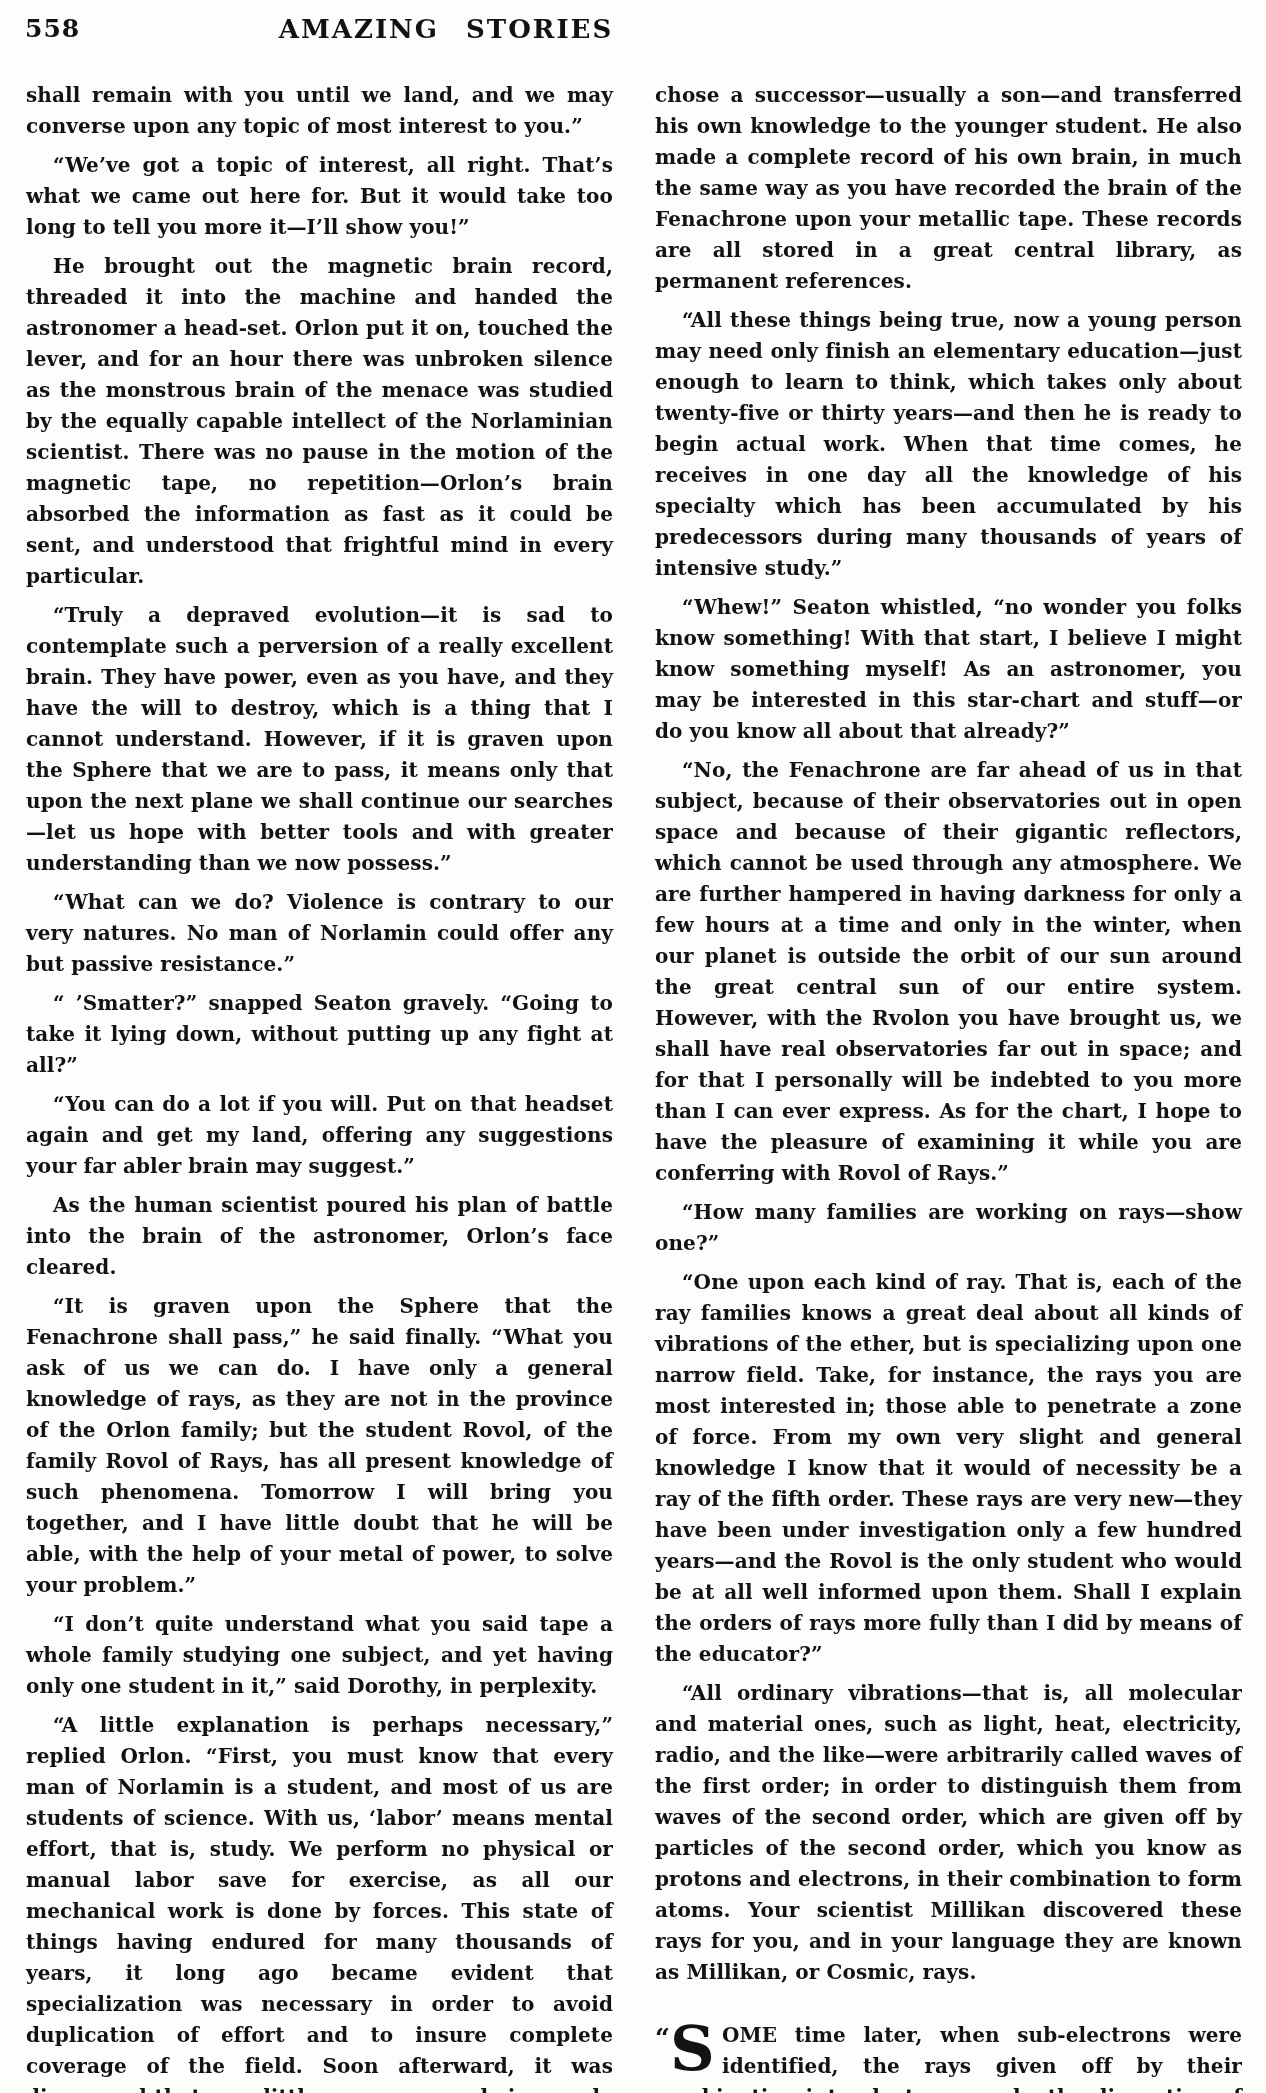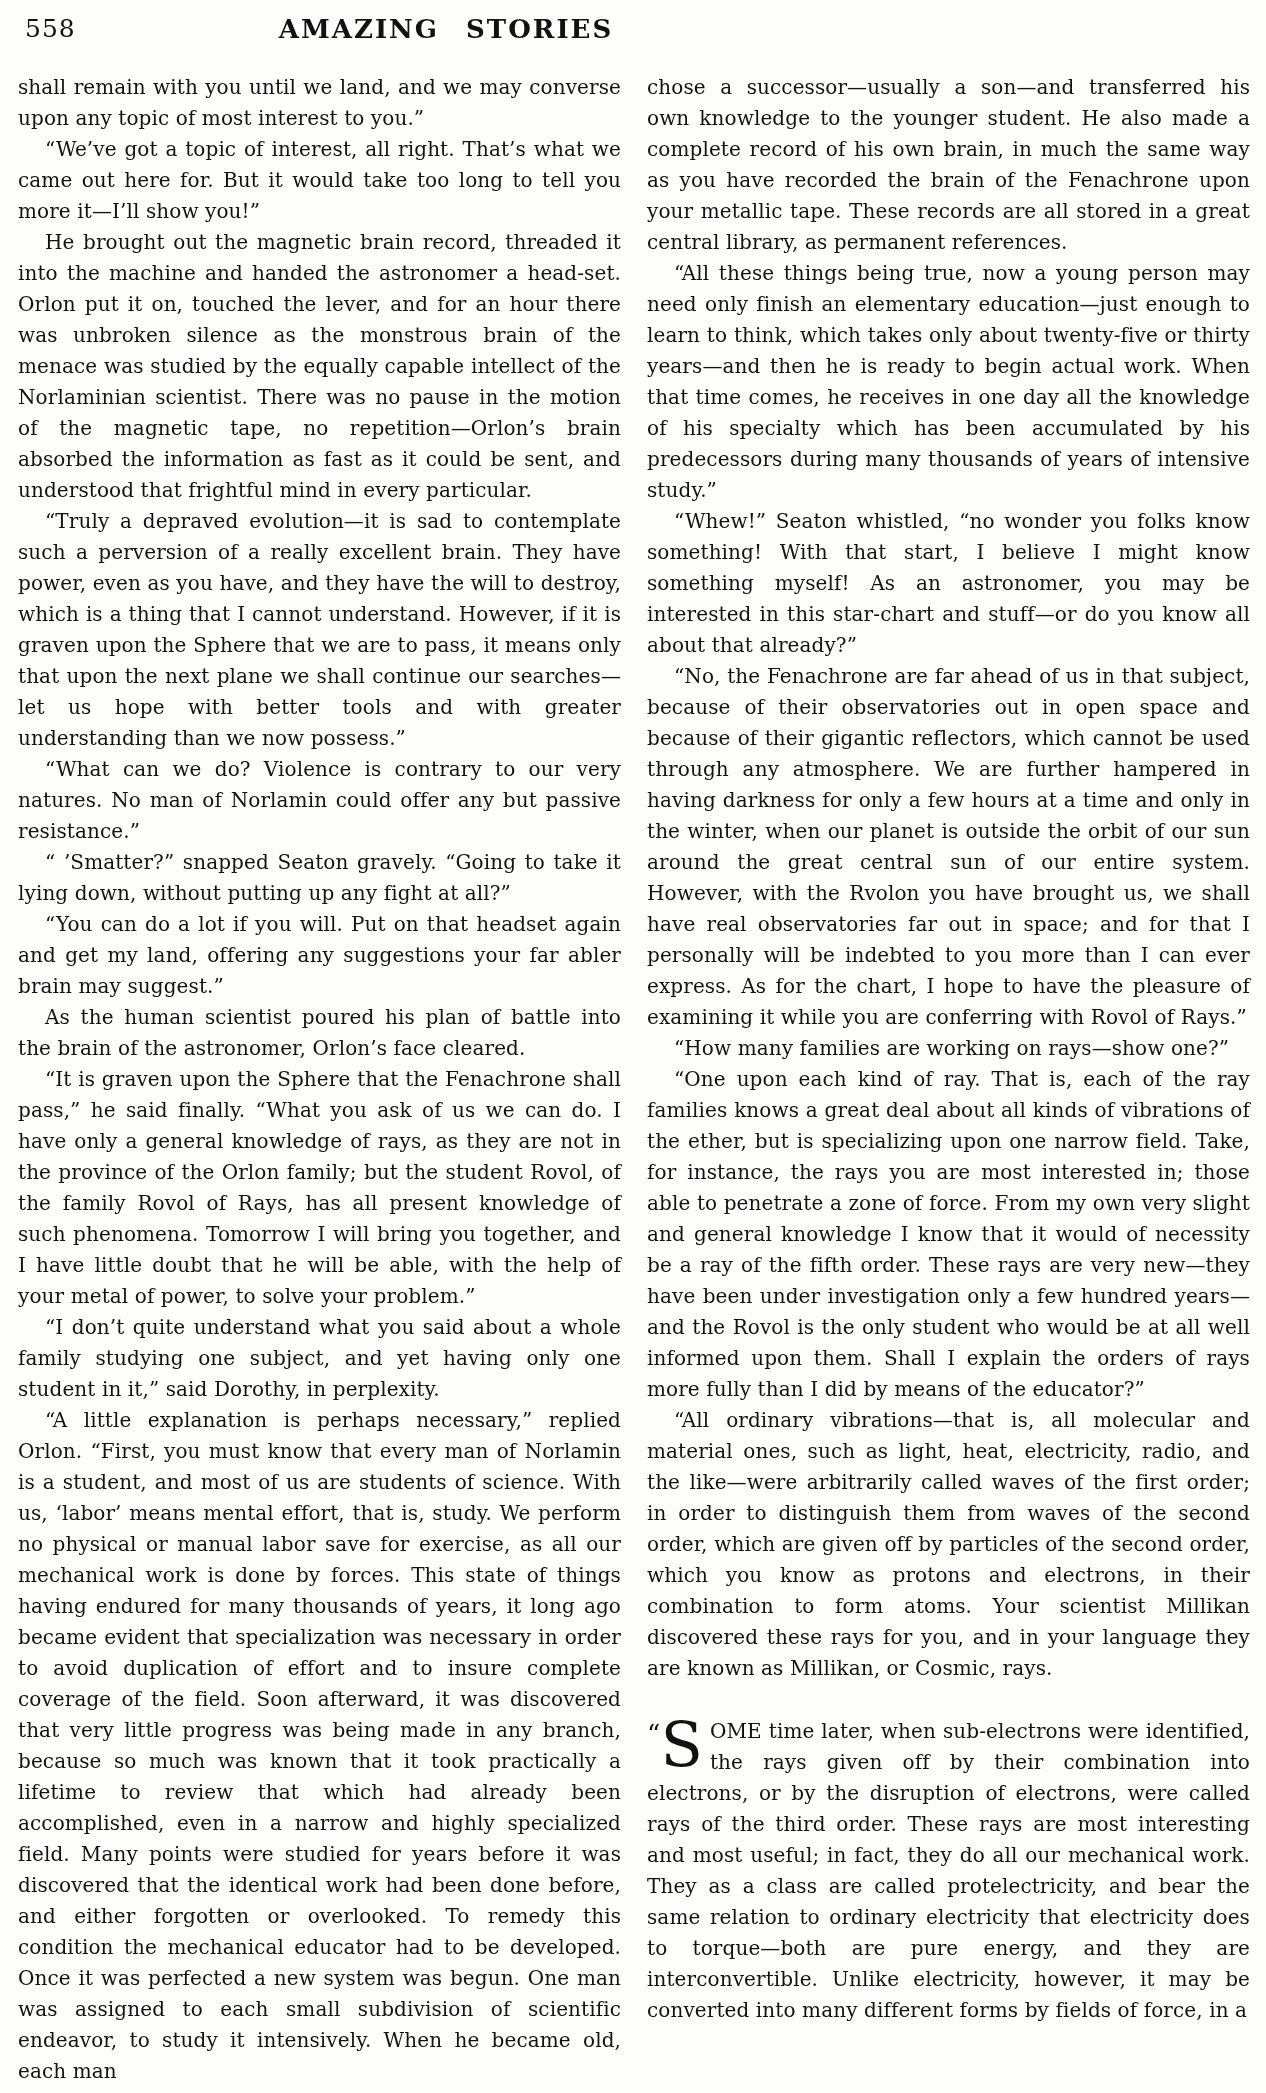--- a/index.html
+++ b/index.html
@@ -20,21 +20,21 @@
   }
   .header {
     position: relative;
     height: 46px;
   }
   .page-num {
     position: absolute;
     left: 7px;
     top: 2px;
     font-size: 25px;
-    font-weight: normal;
+    font-weight: bold;
     letter-spacing: 1px;
   }
   .title {
     position: absolute;
     left: 428px;
     top: 2px;
     transform: translateX(-50%);
     font-size: 26px;
     font-weight: bold;
     letter-spacing: 2px;
@@ -47,21 +47,22 @@
     padding-top: 14px;
   }
   .col {
     width: 603px;
     text-align: justify;
     font-size: 20px;
     line-height: 31px;
     letter-spacing: 0.1px;
   }
   .col p.para {
-    margin: 0;
+    margin: 8px;
+    font-weight: bold;
   }
   .col p.indent {
     text-indent: 27px;
   }
   .col p.space-before {
     margin-top: 32px;
   }
   .dropwrap {
     float: left;
     white-space: nowrap;
@@ -90,21 +91,21 @@
     <div class="col">
         <p class="para">shall remain with you until we land, and we may converse upon any topic of most interest to you.”</p>
         <p class="para indent">“We’ve got a topic of interest, all right.  That’s what we came out here for.  But it would take too long to tell you more it—I’ll show you!”</p>
         <p class="para indent">He brought out the magnetic brain record, threaded it into the machine and handed the astronomer a head-set. Orlon put it on, touched the lever, and for an hour there was unbroken silence as the monstrous brain of the menace was studied by the equally capable intellect of the Norlaminian scientist.  There was no pause in the motion of the magnetic tape, no repetition—Orlon’s brain absorbed the information as fast as it could be sent, and understood that frightful mind in every particular.</p>
         <p class="para indent">“Truly a depraved evolution—it is sad to contemplate such a perversion of a really excellent brain.  They have power, even as you have, and they have the will to destroy, which is a thing that I cannot understand.  However, if it is graven upon the Sphere that we are to pass, it means only that upon the next plane we shall continue our searches—let us hope with better tools and with greater understanding than we now possess.”</p>
         <p class="para indent">“What can we do?  Violence is contrary to our very natures.  No man of Norlamin could offer any but passive resistance.”</p>
         <p class="para indent">“ ’Smatter?” snapped Seaton gravely.  “Going to take it lying down, without putting up any fight at all?”</p>
         <p class="para indent">“You can do a lot if you will.  Put on that headset again and get my land, offering any suggestions your far abler brain may suggest.”</p>
         <p class="para indent">As the human scientist poured his plan of battle into the brain of the astronomer, Orlon’s face cleared.</p>
         <p class="para indent">“It is graven upon the Sphere that the Fenachrone shall pass,” he said finally.  “What you ask of us we can do.  I have only a general knowledge of rays, as they are not in the province of the Orlon family; but the student Rovol, of the family Rovol of Rays, has all present knowledge of such phenomena.  Tomorrow I will bring you together, and I have little doubt that he will be able, with the help of your metal of power, to solve your problem.”</p>
-        <p class="para indent">“I don’t quite understand what you said about a whole family studying one subject, and yet having only one student in it,” said Dorothy, in perplexity.</p>
+        <p class="para indent">“I don’t quite understand what you said tape a whole family studying one subject, and yet having only one student in it,” said Dorothy, in perplexity.</p>
         <p class="para indent">“A little explanation is perhaps necessary,” replied Orlon.  “First, you must know that every man of Norlamin is a student, and most of us are students of science. With us, ‘labor’ means mental effort, that is, study.  We perform no physical or manual labor save for exercise, as all our mechanical work is done by forces.  This state of things having endured for many thousands of years, it long ago became evident that specialization was necessary in order to avoid duplication of effort and to insure complete coverage of the field.  Soon afterward, it was discovered that very little progress was being made in any branch, because so much was known that it took practically a lifetime to review that which had already been accomplished, even in a narrow and highly specialized field.  Many points were studied for years before it was discovered that the identical work had been done before, and either forgotten or overlooked.  To remedy this condition the mechanical educator had to be developed. Once it was perfected a new system was begun.  One man was assigned to each small subdivision of scientific endeavor, to study it intensively.  When he became old, each man</p>
       </div>
     <div class="col">
         <p class="para">chose a successor—usually a son—and transferred his own knowledge to the younger student.  He also made a complete record of his own brain, in much the same way as you have recorded the brain of the Fenachrone upon your metallic tape.  These records are all stored in a great central library, as permanent references.</p>
         <p class="para indent">“All these things being true, now a young person may need only finish an elementary education—just enough to learn to think, which takes only about twenty-five or thirty years—and then he is ready to begin actual work. When that time comes, he receives in one day all the knowledge of his specialty which has been accumulated by his predecessors during many thousands of years of intensive study.”</p>
         <p class="para indent">“Whew!” Seaton whistled, “no wonder you folks know something!  With that start, I believe I might know something myself!  As an astronomer, you may be interested in this star-chart and stuff—or do you know all about that already?”</p>
         <p class="para indent">“No, the Fenachrone are far ahead of us in that subject, because of their observatories out in open space and because of their gigantic reflectors, which cannot be used through any atmosphere.  We are further hampered in having darkness for only a few hours at a time and only in the winter, when our planet is outside the orbit of our sun around the great central sun of our entire system.  However, with the Rvolon you have brought us, we shall have real observatories far out in space; and for that I personally will be indebted to you more than I can ever express.  As for the chart, I hope to have the pleasure of examining it while you are conferring with Rovol of Rays.”</p>
         <p class="para indent">“How many families are working on rays—show one?”</p>
         <p class="para indent">“One upon each kind of ray.  That is, each of the ray families knows a great deal about all kinds of vibrations of the ether, but is specializing upon one narrow field.  Take, for instance, the rays you are most interested in; those able to penetrate a zone of force.  From my own very slight and general knowledge I know that it would of necessity be a ray of the fifth order.  These rays are very new—they have been under investigation only a few hundred years—and the Rovol is the only student who would be at all well informed upon them. Shall I explain the orders of rays more fully than I did by means of the educator?”</p>
         <p class="para indent">“All ordinary vibrations—that is, all molecular and material ones, such as light, heat, electricity, radio, and the like—were arbitrarily called waves of the first order; in order to distinguish them from waves of the second order, which are given off by particles of the second order, which you know as protons and electrons, in their combination to form atoms.  Your scientist Millikan discovered these rays for you, and in your language they are known as Millikan, or Cosmic, rays.</p>

